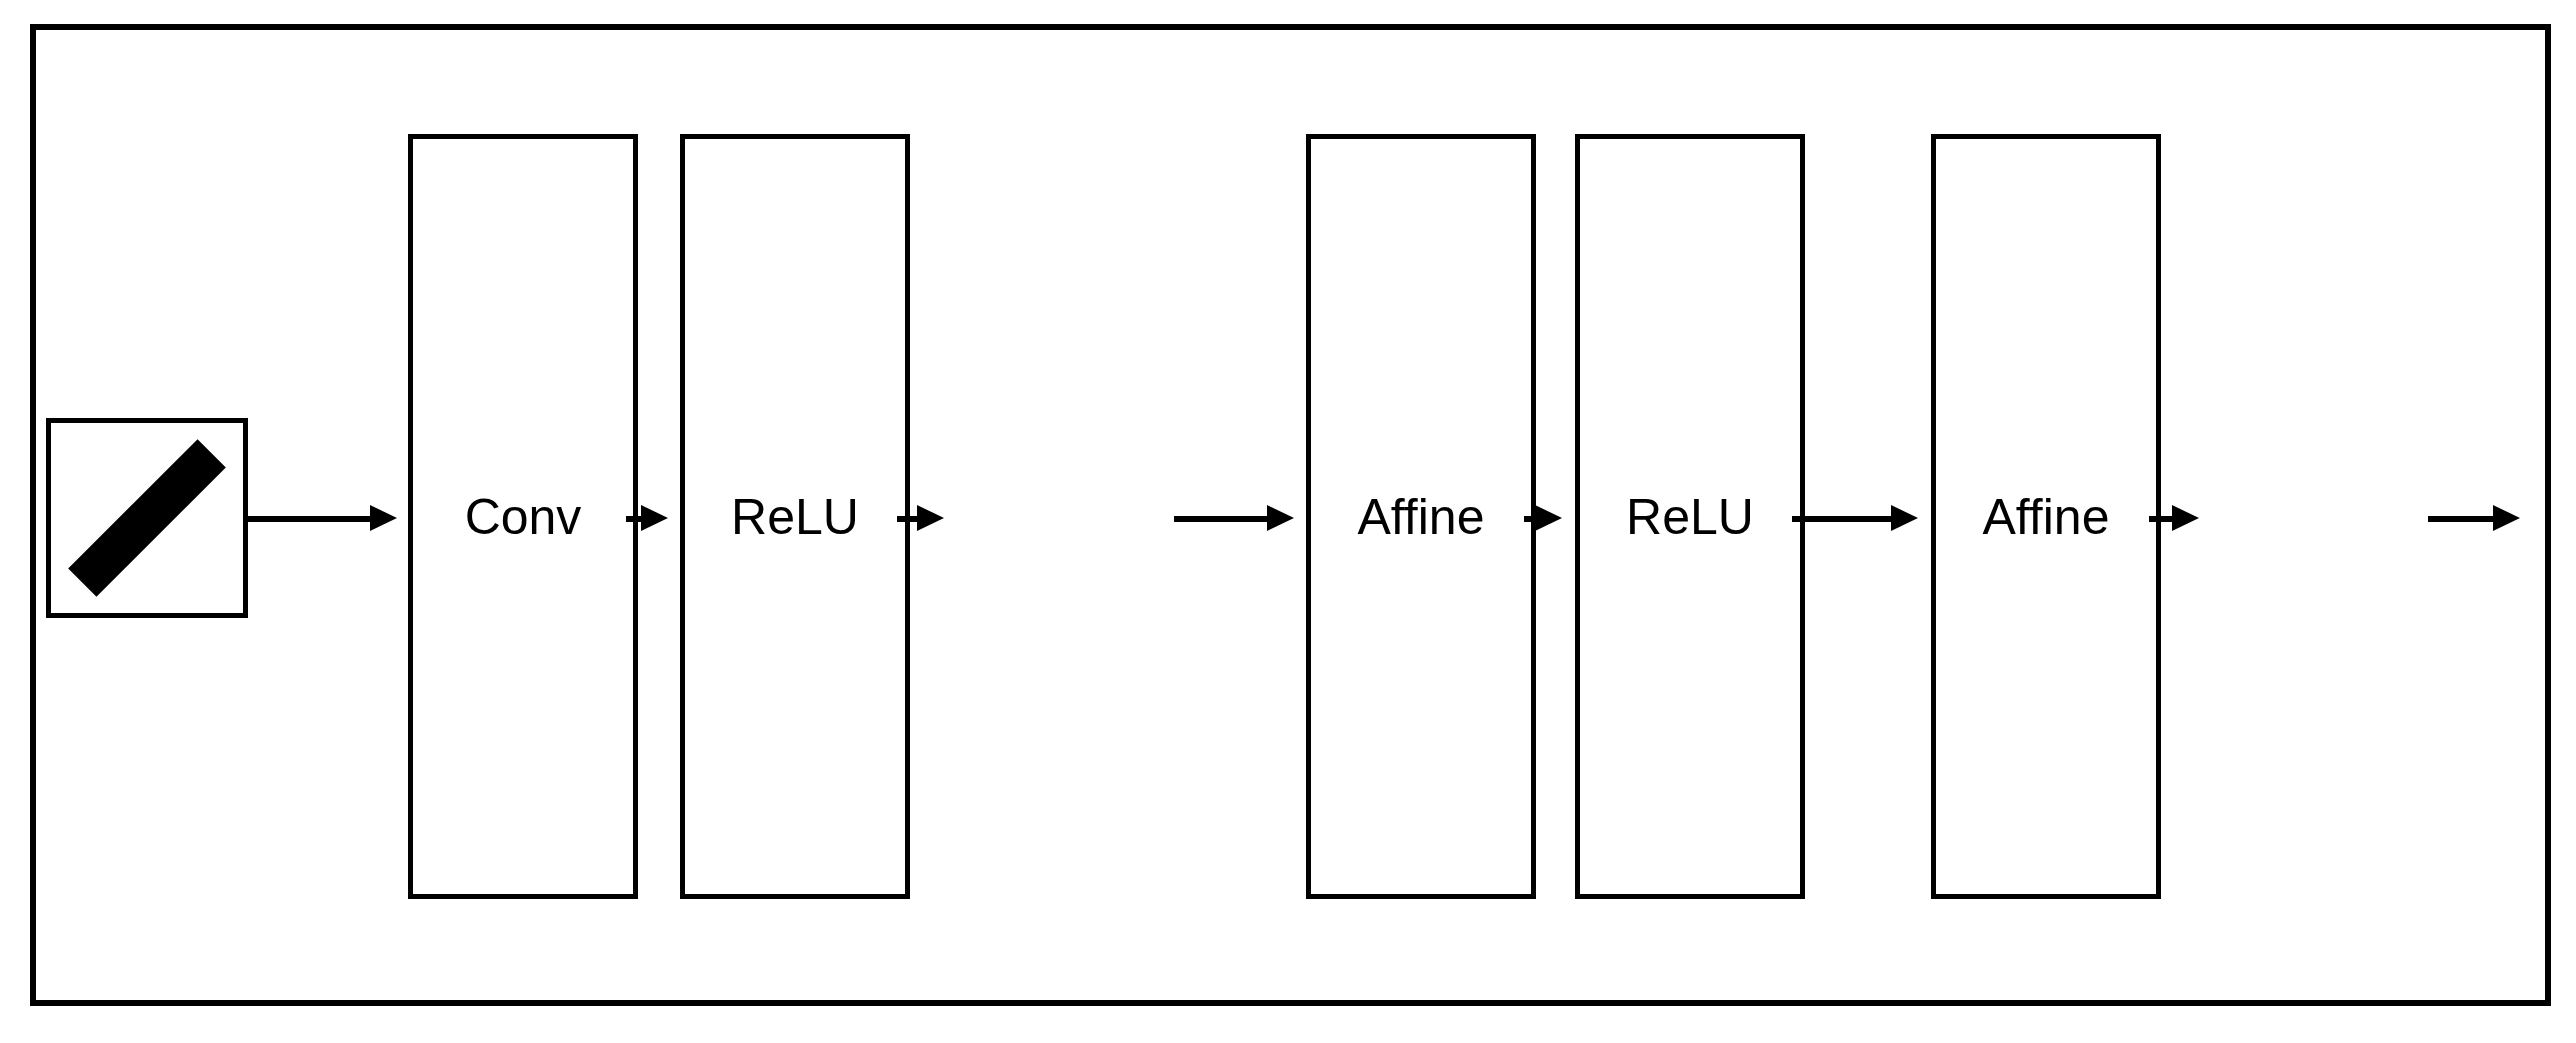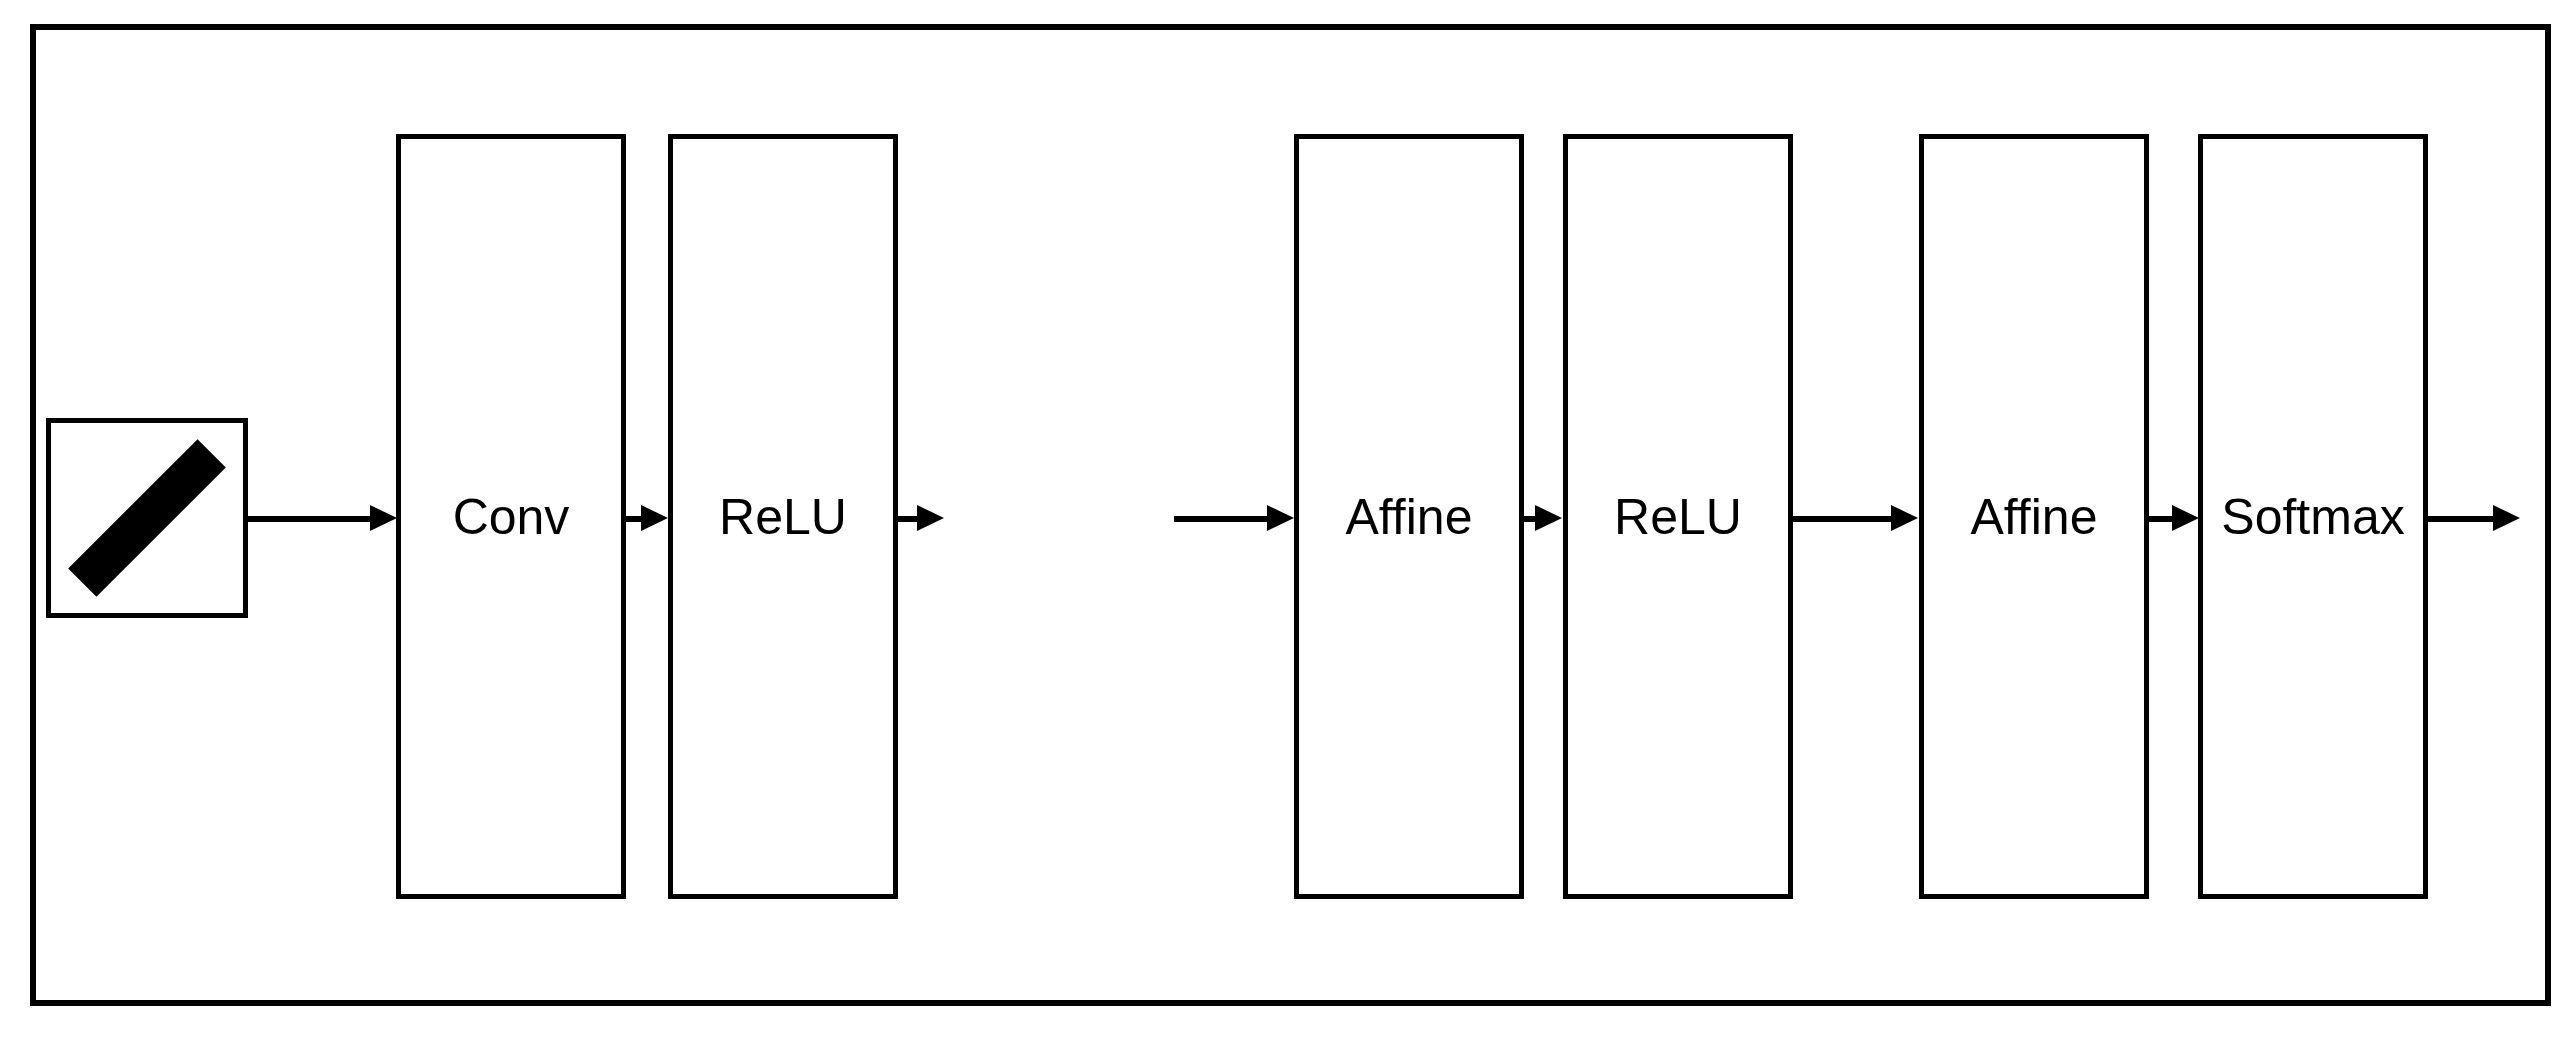--- a/index.html
+++ b/index.html
@@ -45,20 +45,21 @@
   .layer-box {
     position: absolute;
     top: 134px;
     width: 230px;
     height: 765px;
     border: 5.6px solid #000000;
     box-sizing: border-box;
     display: flex;
     align-items: center;
     justify-content: center;
+    margin-left: 12px;
   }
   .layer-label {
     font-size: 50px;
     color: #000000;
     letter-spacing: 0px;
     white-space: nowrap;
   }
   .arrow {
     position: absolute;
     top: 519px;
@@ -135,18 +136,15 @@
     </div>
   <div class="layer-box" style="left:1294px">
       <span class="layer-label">Affine</span>
     </div>
   <div class="layer-box" style="left:1563px">
       <span class="layer-label">ReLU</span>
     </div>
   <div class="layer-box" style="left:1919px">
       <span class="layer-label">Affine</span>
     </div>
-  <div class="layer-box" style="left:2198px">
-      <span class="layer-label">Softmax</span>
-    </div>
 
 </div>
 
 
 </body></html>

